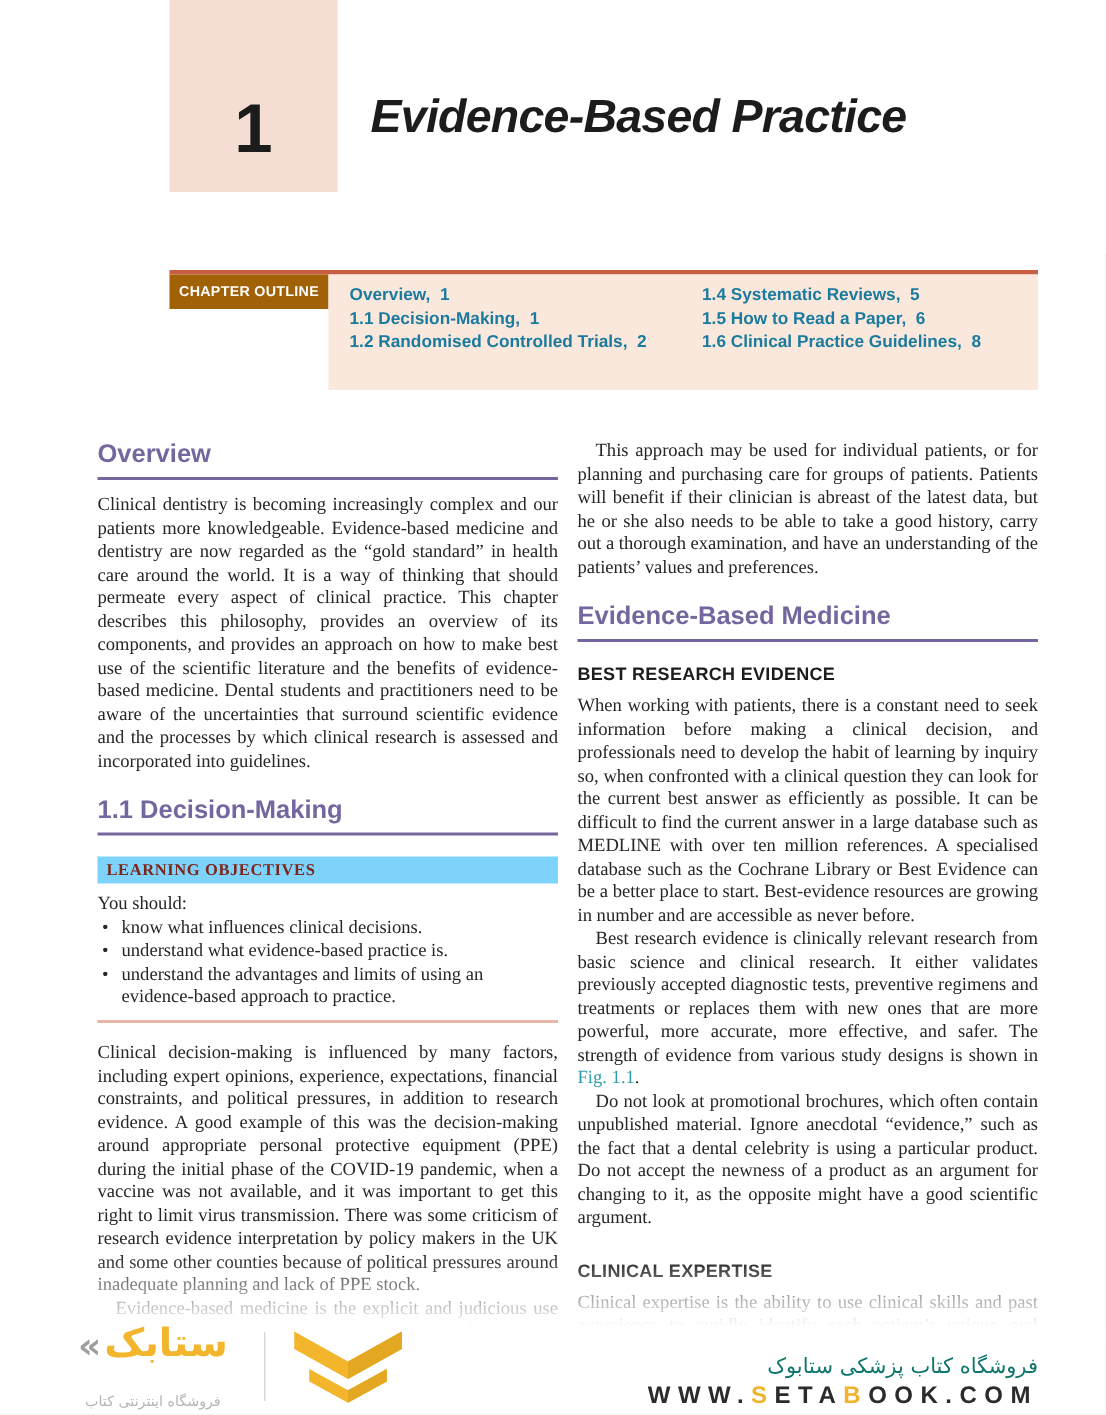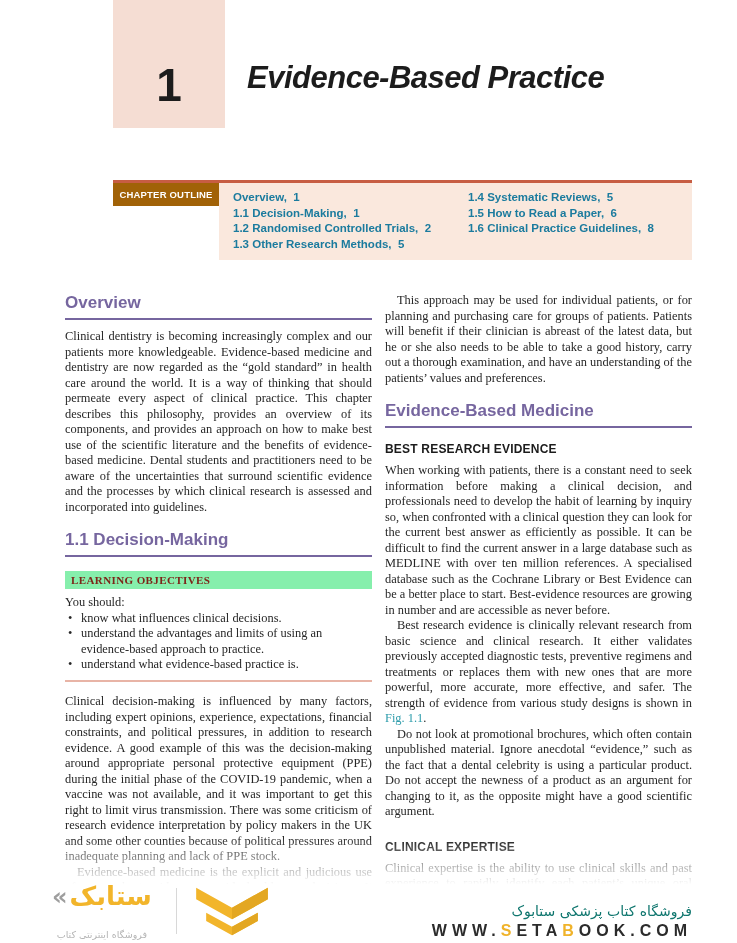--- a/index.html
+++ b/index.html
@@ -59,21 +59,21 @@
   .body-p {
     font-size:12.4px; line-height:15.5px; text-align:justify;
     hyphens:auto; -webkit-hyphens:auto;
   }
   .body-p.indent { text-indent:12px; }
   .fig-link { color:#2d9cab; text-decoration:none; cursor:pointer; }
 
   
   .lo-box { margin:14px 0 12px 0; }
   .lo-bar {
-    background:#86efac; color:#7c2519; font-weight:bold; font-size:11px;
+    background:#7dd3fc; color:#7c2519; font-weight:bold; font-size:11px;
     letter-spacing:0.4px; padding:3px 6px 3px 6px; margin-bottom:6px;
   }
   .lo-intro { font-size:12.4px; line-height:15.5px; }
   .lo-list { list-style:none; }
   .lo-list li {
     font-size:12.4px; line-height:15.5px; position:relative; padding-left:16px;
   }
   .lo-list li::before { content:"\2022"; position:absolute; left:3px; }
   .lo-rule { height:2.5px; background:#e8b4a6; margin-top:7px; }
 
@@ -121,43 +121,42 @@
   </div>
   <h1 class="chapter-title">Evidence-Based Practice</h1>
 
   <div class="outline-topline"></div>
   <div class="outline-label">CHAPTER OUTLINE</div>
   <div class="outline-body">
     <ul class="outline-col col1">
       <li>Overview,  1</li>
       <li>1.1 Decision-Making,  1</li>
       <li>1.2 Randomised Controlled Trials,  2</li>
-      <li>1.3 Other Research Methods,  5</li>
     </ul>
     <ul class="outline-col col2">
       <li>1.4 Systematic Reviews,  5</li>
       <li>1.5 How to Read a Paper,  6</li>
       <li>1.6 Clinical Practice Guidelines,  8</li>
     </ul>
   </div>
 
   <div class="columns">
     <div class="col">
       <h2 class="section">Overview</h2>
       <p class="body-p">Clinical dentistry is becoming increasingly complex and our patients more knowledgeable. Evidence-based medicine and dentistry are now regarded as the “gold standard” in health care around the world. It is a way of thinking that should permeate every aspect of clinical practice. This chapter describes this philosophy, provides an overview of its components, and provides an approach on how to make best use of the scientific literature and the benefits of evidence-based medicine. Dental students and practitioners need to be aware of the uncertainties that surround scientific evidence and the processes by which clinical research is assessed and incorporated into guidelines.</p>
 
       <h2 class="section mt">1.1 Decision-Making</h2>
 
       <div class="lo-box">
         <div class="lo-bar">LEARNING OBJECTIVES</div>
         <p class="lo-intro">You should:</p>
         <ul class="lo-list">
           <li>know what influences clinical decisions.</li>
+          <li>understand what evidence-based practice is.</li>
           <li>understand the advantages and limits of using an evidence-based approach to practice.</li>
-          <li>understand what evidence-based practice is.</li>
         </ul>
         <div class="lo-rule"></div>
       </div>
 
       <p class="body-p">Clinical decision-making is influenced by many factors, including expert opinions, experience, expectations, financial constraints, and political pressures, in addition to research evidence. A good example of this was the decision-making around appropriate personal protective equipment (PPE) during the initial phase of the COVID-19 pandemic, when a vaccine was not available, and it was important to get this right to limit virus transmission. There was some criticism of research evidence interpretation by policy makers in the UK and some other counties because of political pressures around inadequate planning and lack of PPE stock.</p>
       <p class="body-p indent">Evidence-based medicine is the explicit and judicious use of current best evidence to guide health care decisions. It integrates this best research evidence with clinical expertise and patient values. The aim of evidence-based medicine is to optimise clinical outcomes and quality of life</p>
     </div>
 
     <div class="col">
       <p class="body-p indent">This approach may be used for individual patients, or for planning and purchasing care for groups of patients. Patients will benefit if their clinician is abreast of the latest data, but he or she also needs to be able to take a good history, carry out a thorough examination, and have an understanding of the patients’ values and preferences.</p>

